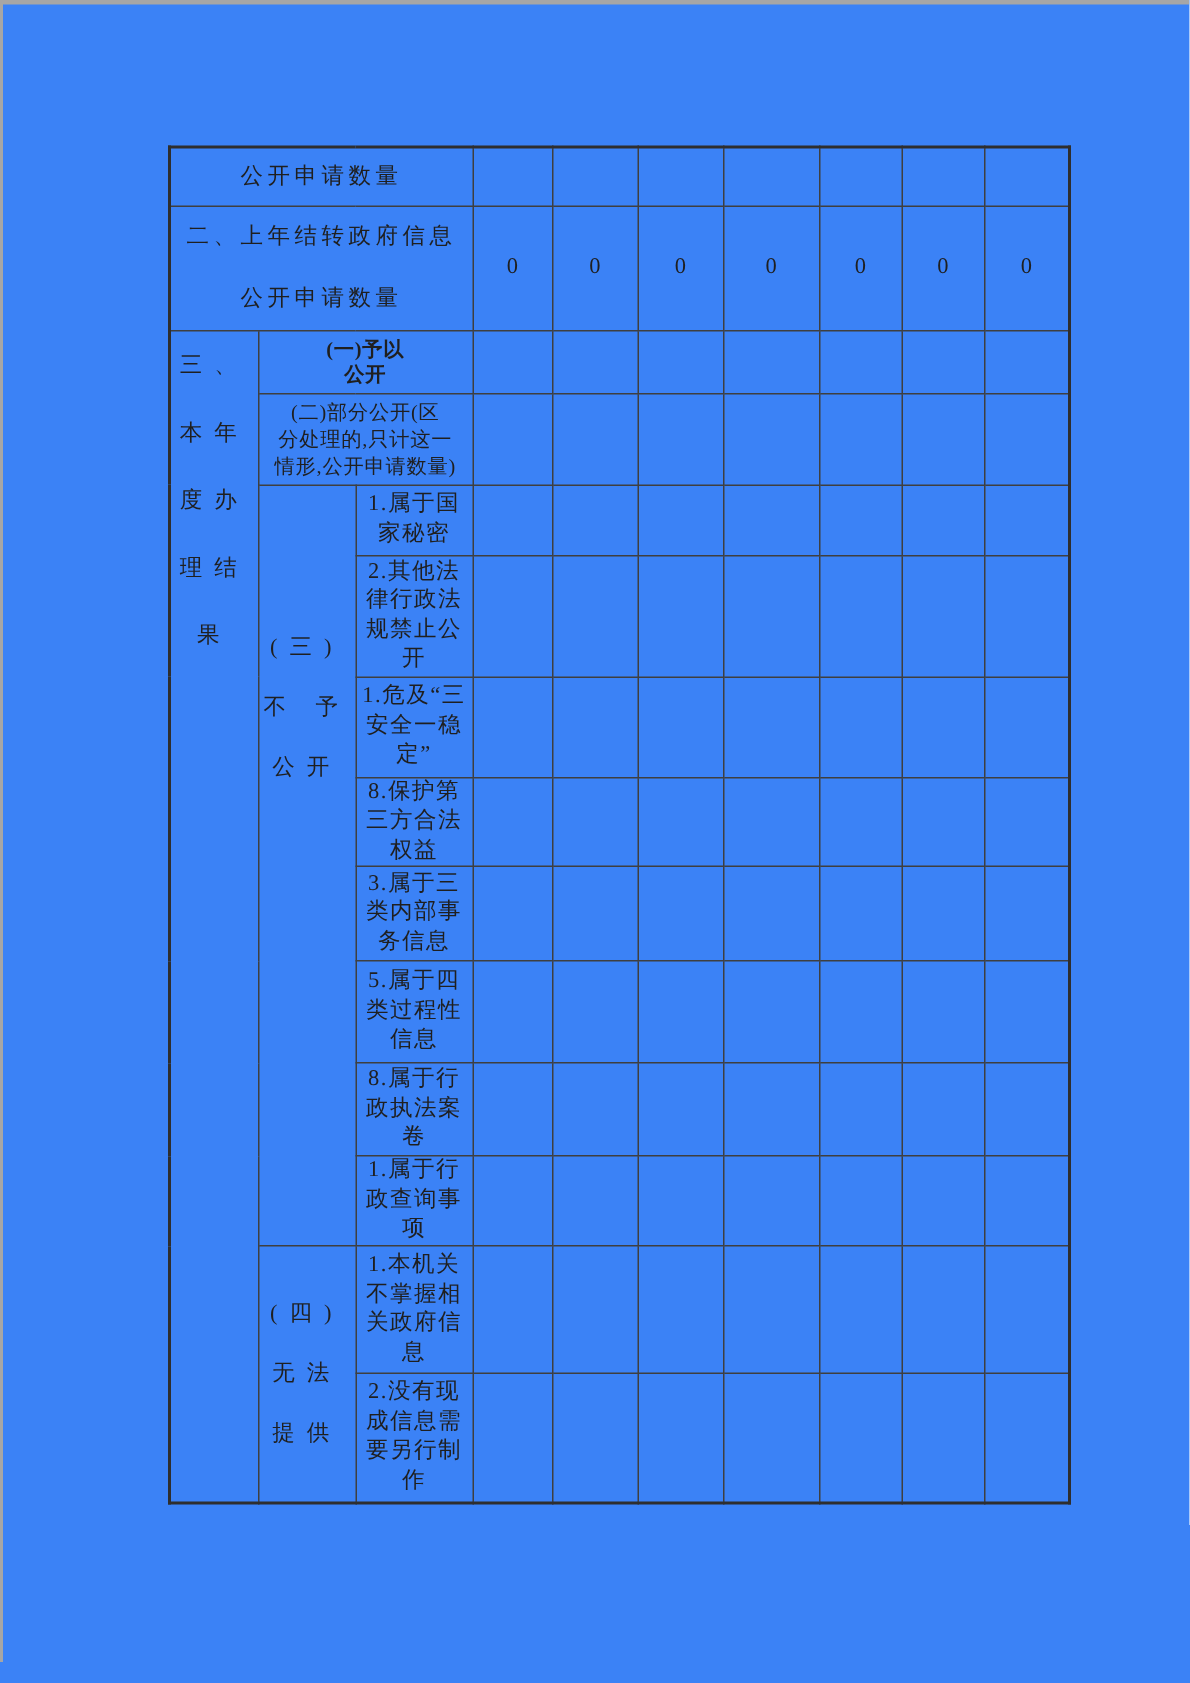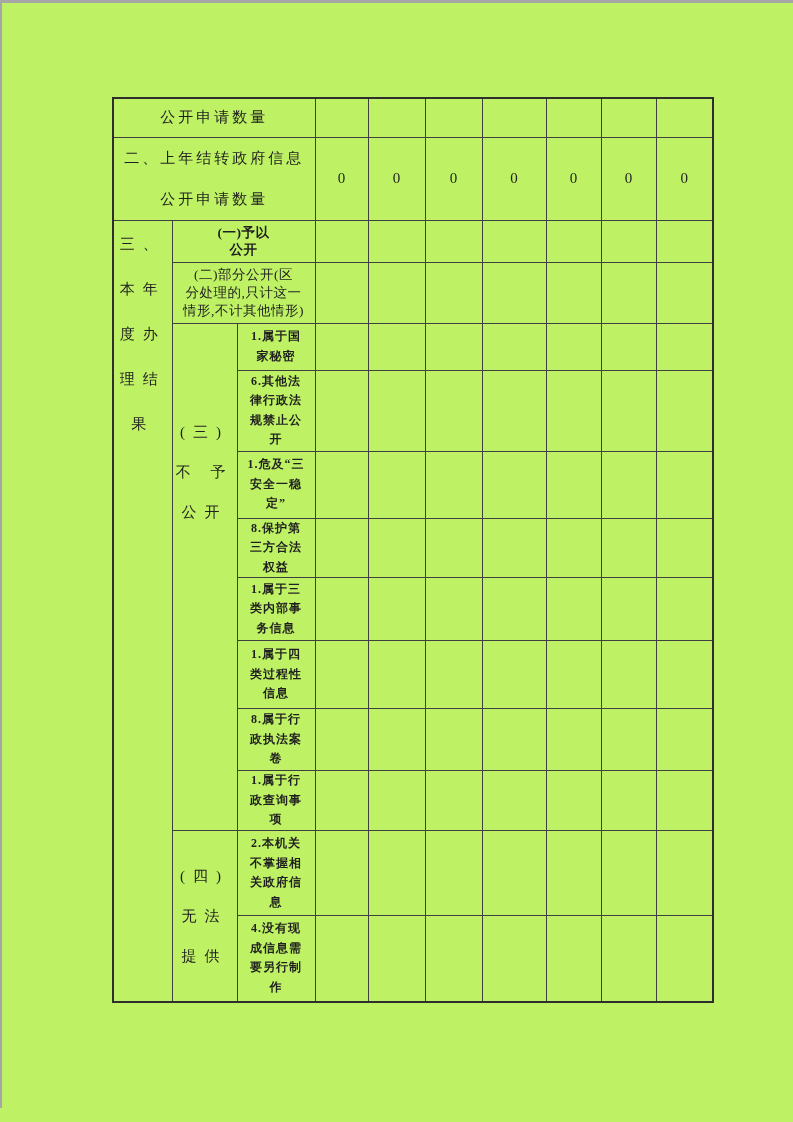--- a/index.html
+++ b/index.html
@@ -1,31 +1,31 @@
 <!DOCTYPE html>
 <html><head>
 <meta charset="utf-8">
 <style>
   html,body{margin:0;padding:0;background:#ffffff;}
-  .page{position:relative;width:793px;height:1122px;background:#bef264;overflow:hidden;
+  .page{position:relative;width:793px;height:1122px;background:#3b82f6;overflow:hidden;
         font-family:"Liberation Serif","DejaVu Serif",serif;color:#1f1f1f;}
   .edge-top{position:absolute;left:0;top:0;width:793px;height:3px;background:#a6a6a6;}
   .edge-left{position:absolute;left:0;top:0;width:2px;height:1108px;background:#a6a6a6;}
   .tbl-wrap{position:absolute;left:112px;top:97px;}
   table.report{border-collapse:collapse;table-layout:fixed;width:602px;border:2px solid #2e2e2e;}
   table.report td{border:1px solid #3f3f3f;padding:0;text-align:center;vertical-align:middle;overflow:hidden;}
   .pre{white-space:pre-line;margin-top:40px;}
   .big{font-size:15px;letter-spacing:3px;}
   .row2{line-height:41px;}
   .colA{font-size:15px;letter-spacing:8px;line-height:45px;vertical-align:top !important;padding-top:1px !important;}
   .colB{font-size:15px;letter-spacing:8px;line-height:40px;}
   .colB.refuse{vertical-align:top !important;padding-top:88px !important;}
   .small{font-size:13.5px;line-height:18px;letter-spacing:0.5px;}
   .open{line-height:17px;font-weight:bold;}
-  .sub{font-size:12px;line-height:19.5px;letter-spacing:1px;font-weight:bold;}
+  .sub{font-size:15px;line-height:19.5px;letter-spacing:1px;}
   .dc{font-size:15px;}
 </style>
 </head>
 <body>
 
 <div class="page">
   <div class="edge-top"></div>
   <div class="edge-left"></div>
 
   <div class="tbl-wrap">
@@ -80,21 +80,21 @@
             <td class="dc"></td>
             <td class="dc"></td>
             <td class="dc"></td>
             <td class="dc"></td>
             <td class="dc"></td>
           </tr>
 
       <tr style="height:61px">
         <td colspan="2" class="small pre">(二)部分公开(区
 分处理的,只计这一
-情形,不计其他情形)</td>
+情形,公开申请数量)</td>
       <td class="dc"></td>
             <td class="dc"></td>
             <td class="dc"></td>
             <td class="dc"></td>
             <td class="dc"></td>
             <td class="dc"></td>
             <td class="dc"></td>
           </tr>
 
       <tr style="height:47px">
@@ -105,21 +105,21 @@
 家秘密</td>
       <td class="dc"></td>
             <td class="dc"></td>
             <td class="dc"></td>
             <td class="dc"></td>
             <td class="dc"></td>
             <td class="dc"></td>
             <td class="dc"></td>
           </tr>
       <tr style="height:81px">
-        <td class="sub pre">6.其他法
+        <td class="sub pre">2.其他法
 律行政法
 规禁止公
 开</td>
       <td class="dc"></td>
             <td class="dc"></td>
             <td class="dc"></td>
             <td class="dc"></td>
             <td class="dc"></td>
             <td class="dc"></td>
             <td class="dc"></td>
@@ -142,33 +142,33 @@
 权益</td>
       <td class="dc"></td>
             <td class="dc"></td>
             <td class="dc"></td>
             <td class="dc"></td>
             <td class="dc"></td>
             <td class="dc"></td>
             <td class="dc"></td>
           </tr>
       <tr style="height:63px">
-        <td class="sub pre">1.属于三
+        <td class="sub pre">3.属于三
 类内部事
 务信息</td>
       <td class="dc"></td>
             <td class="dc"></td>
             <td class="dc"></td>
             <td class="dc"></td>
             <td class="dc"></td>
             <td class="dc"></td>
             <td class="dc"></td>
           </tr>
       <tr style="height:68px">
-        <td class="sub pre">1.属于四
+        <td class="sub pre">5.属于四
 类过程性
 信息</td>
       <td class="dc"></td>
             <td class="dc"></td>
             <td class="dc"></td>
             <td class="dc"></td>
             <td class="dc"></td>
             <td class="dc"></td>
             <td class="dc"></td>
           </tr>
@@ -194,34 +194,34 @@
             <td class="dc"></td>
             <td class="dc"></td>
             <td class="dc"></td>
             <td class="dc"></td>
           </tr>
 
       <tr style="height:85px">
         <td rowspan="2" class="colB pre">(四)
 无法
 提供</td>
-        <td class="sub pre">2.本机关
+        <td class="sub pre">1.本机关
 不掌握相
 关政府信
 息</td>
       <td class="dc"></td>
             <td class="dc"></td>
             <td class="dc"></td>
             <td class="dc"></td>
             <td class="dc"></td>
             <td class="dc"></td>
             <td class="dc"></td>
           </tr>
       <tr style="height:86px">
-        <td class="sub pre">4.没有现
+        <td class="sub pre">2.没有现
 成信息需
 要另行制
 作</td>
       <td class="dc"></td>
             <td class="dc"></td>
             <td class="dc"></td>
             <td class="dc"></td>
             <td class="dc"></td>
             <td class="dc"></td>
             <td class="dc"></td>

